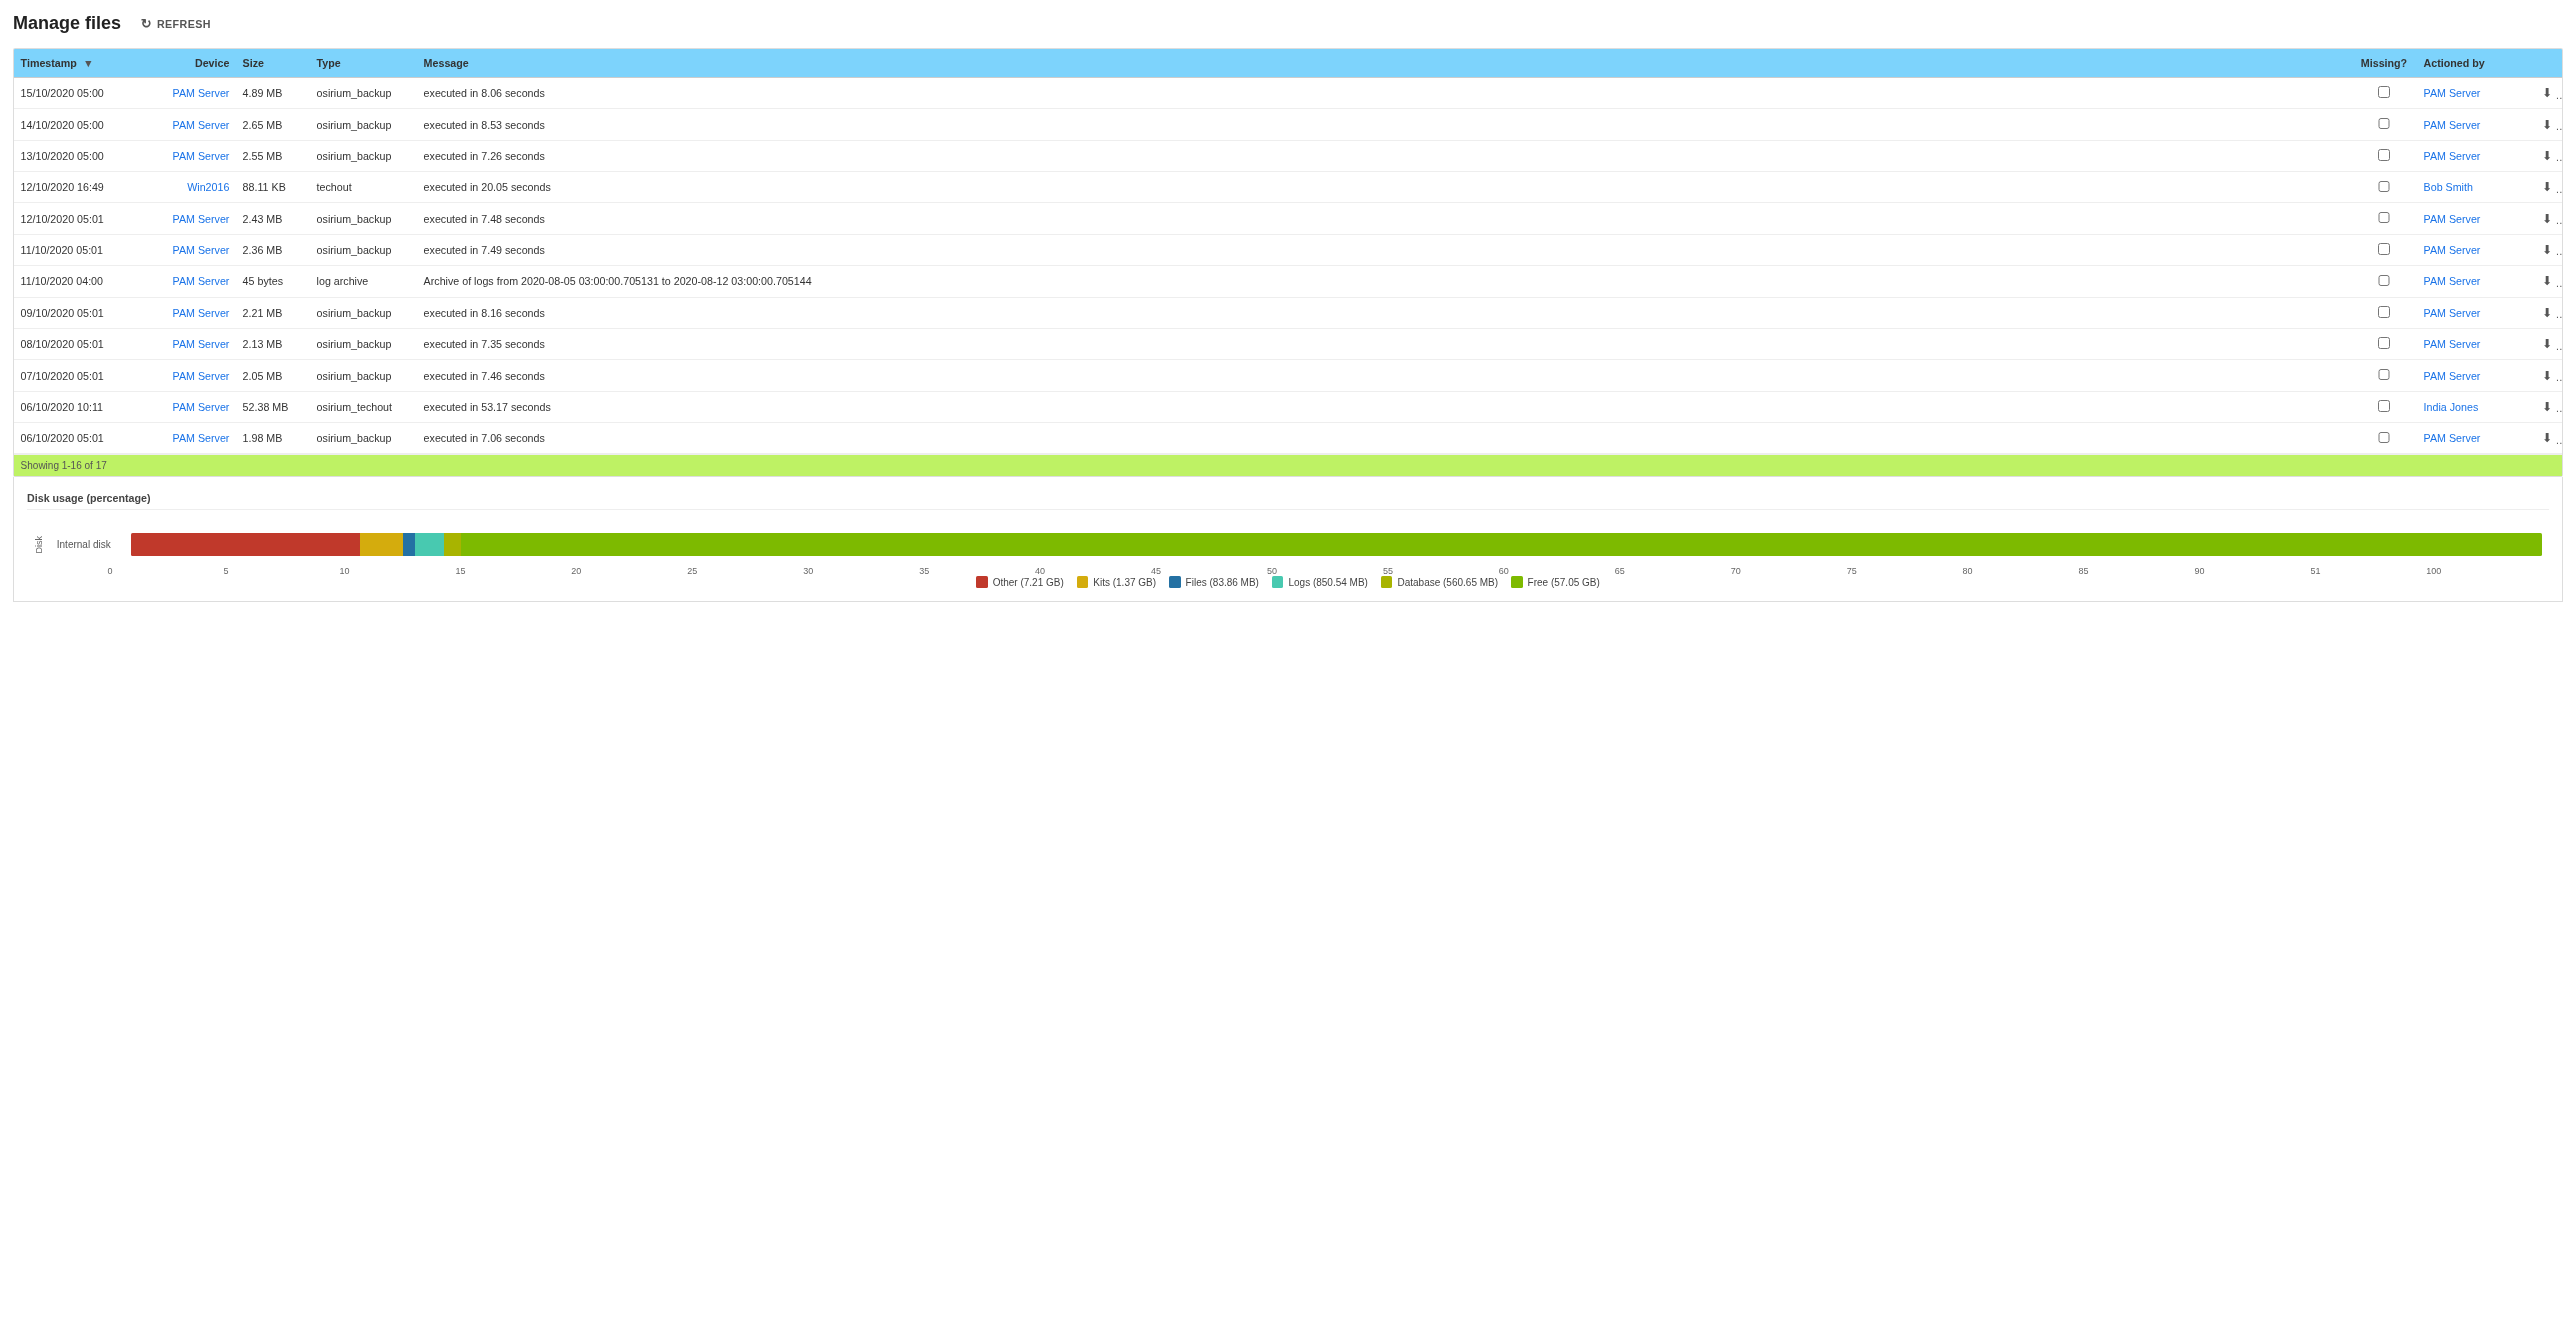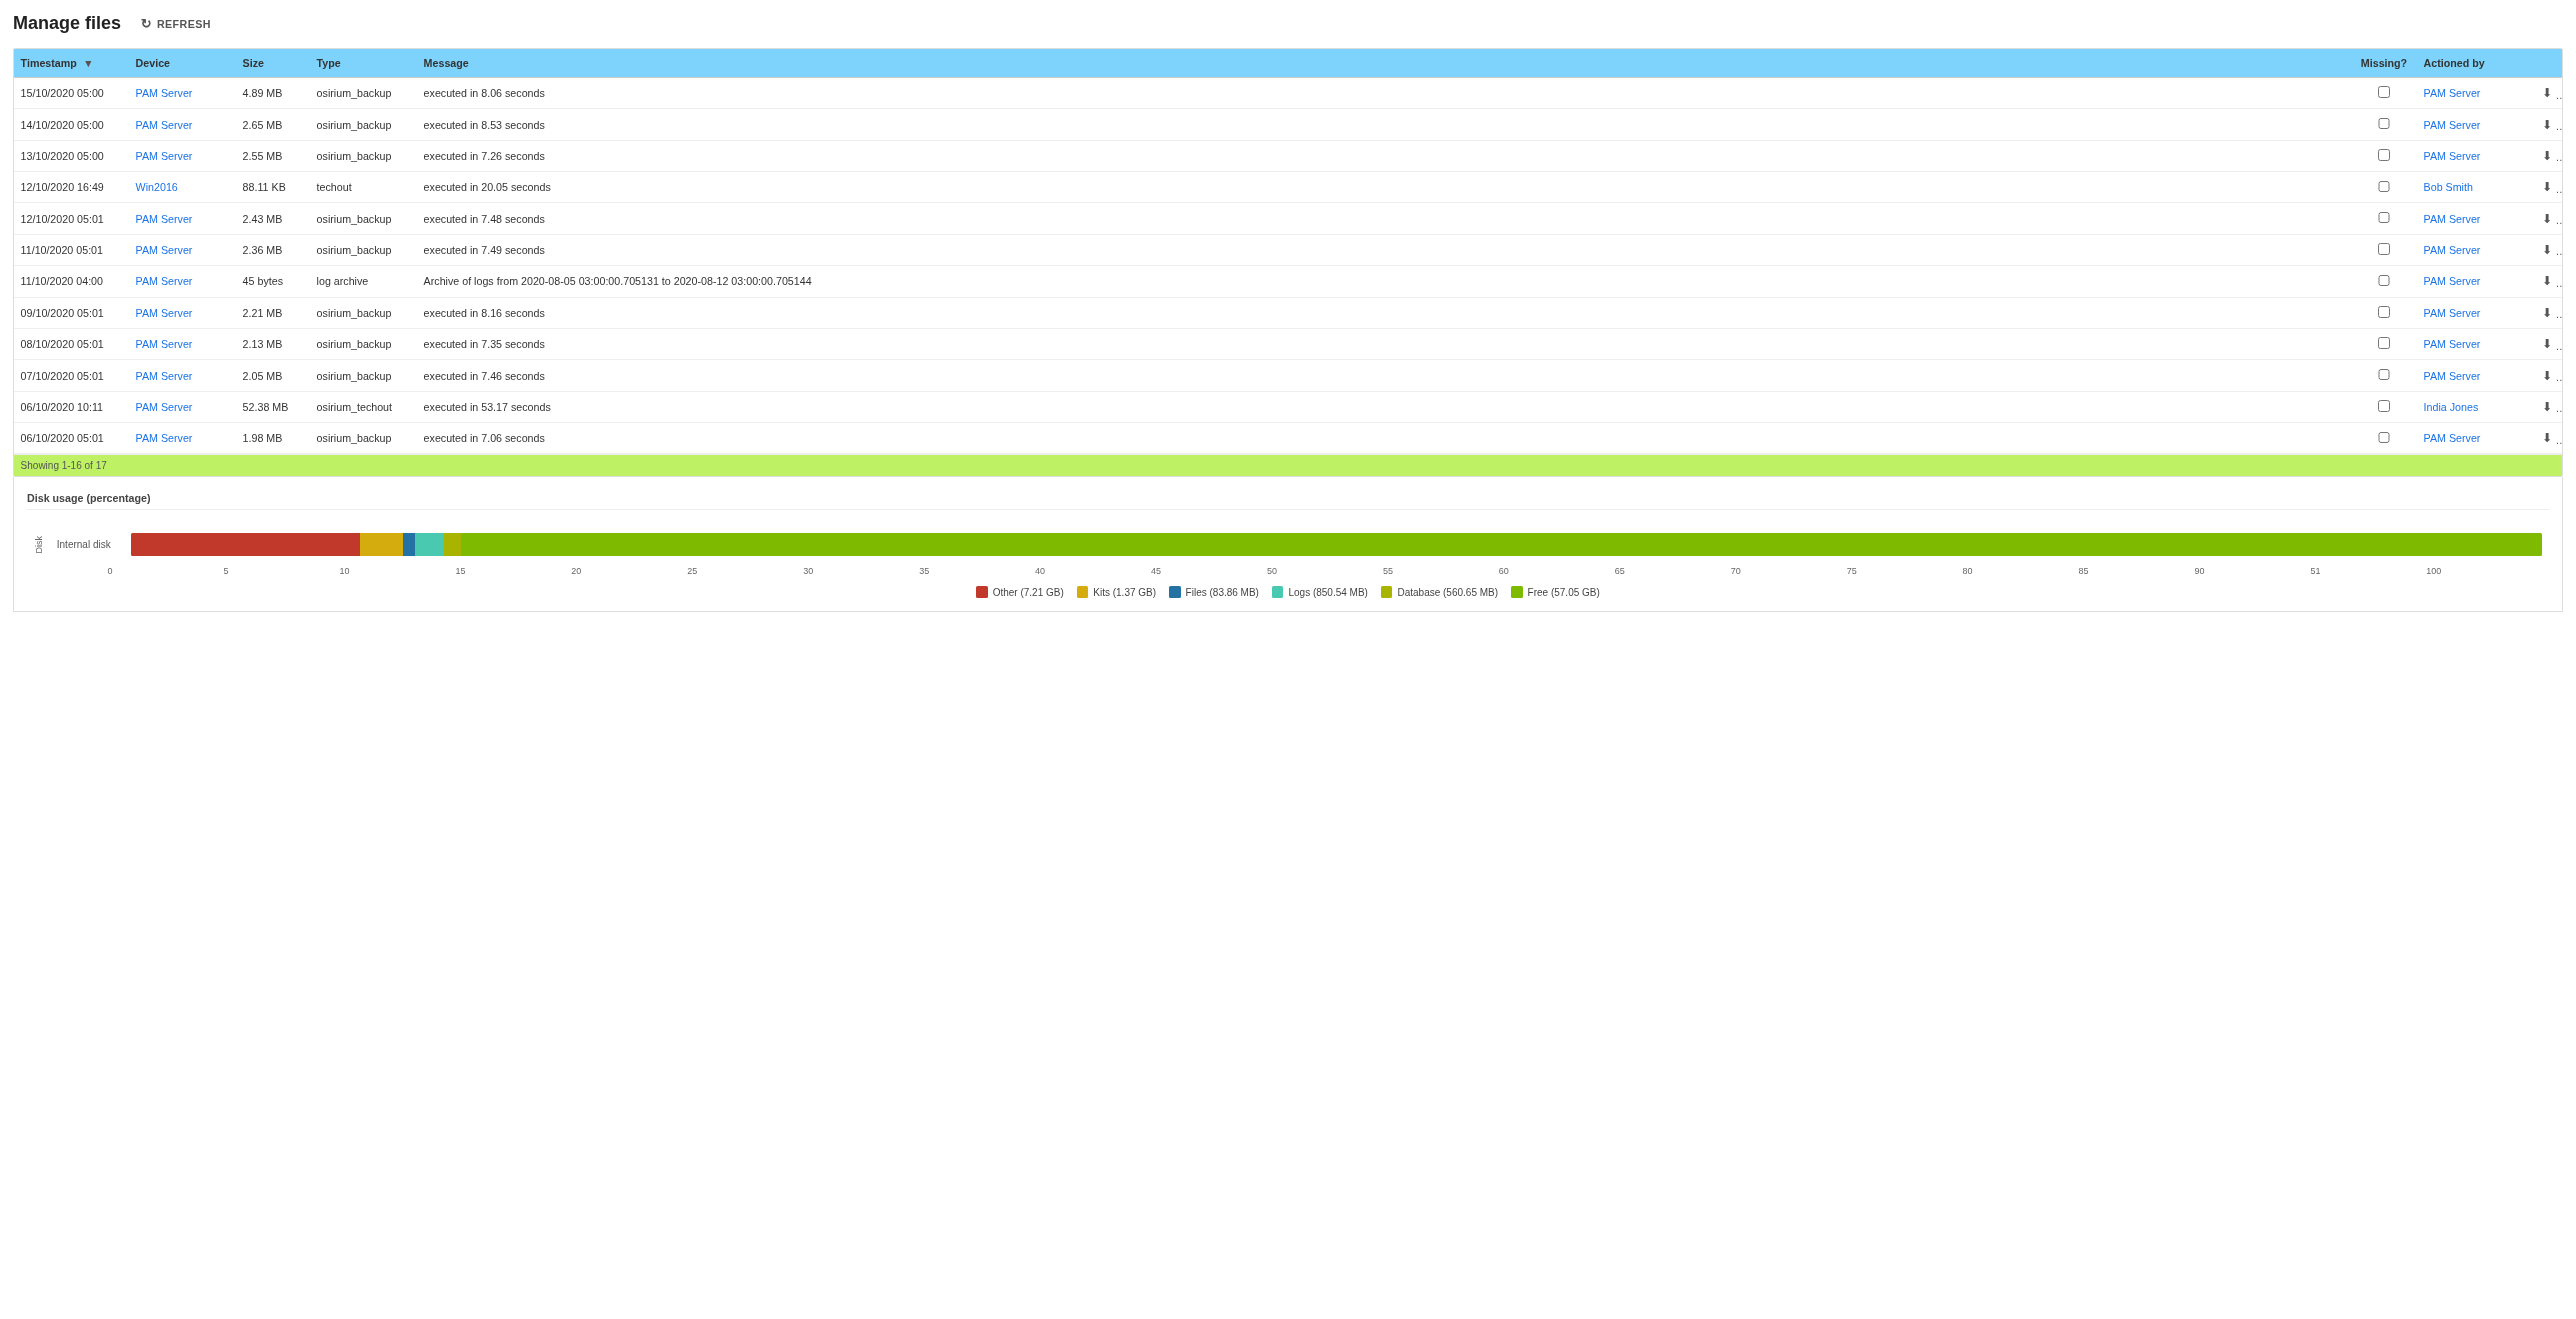--- a/index.html
+++ b/index.html
@@ -112,21 +112,21 @@
     }
     .showing-text {
       padding: 5px 6.6px;
       font-size: 10px;
       color: #555;
       background: #bef264;
       border-top: 0.8px solid #eee;
     }
     
     .col-timestamp { width: 115px; }
-    .col-device { width: 107px; }
+    .col-device { width: 107px; text-align: right; }
     .col-size { width: 74px; }
     .col-type { width: 107px; }
     .col-message { width: auto; }
     .col-missing { width: 66px; text-align: center; }
     .col-actioned { width: 115px; }
     .col-download { width: 30px; text-align: center; }
 
     
     .disk-section {
       border: 0.8px solid #ddd;
@@ -176,21 +176,20 @@
     .x-tick {
       flex: 1;
       text-align: left;
       font-size: 9px;
       color: #666;
     }
     .legend {
       display: flex;
       flex-wrap: wrap;
       gap: 13px;
-      margin-top: 10px;
       justify-content: center;
     }
     .legend-item {
       display: flex;
       align-items: center;
       gap: 5px;
       font-size: 10px;
       color: #444;
     }
     .legend-color {

